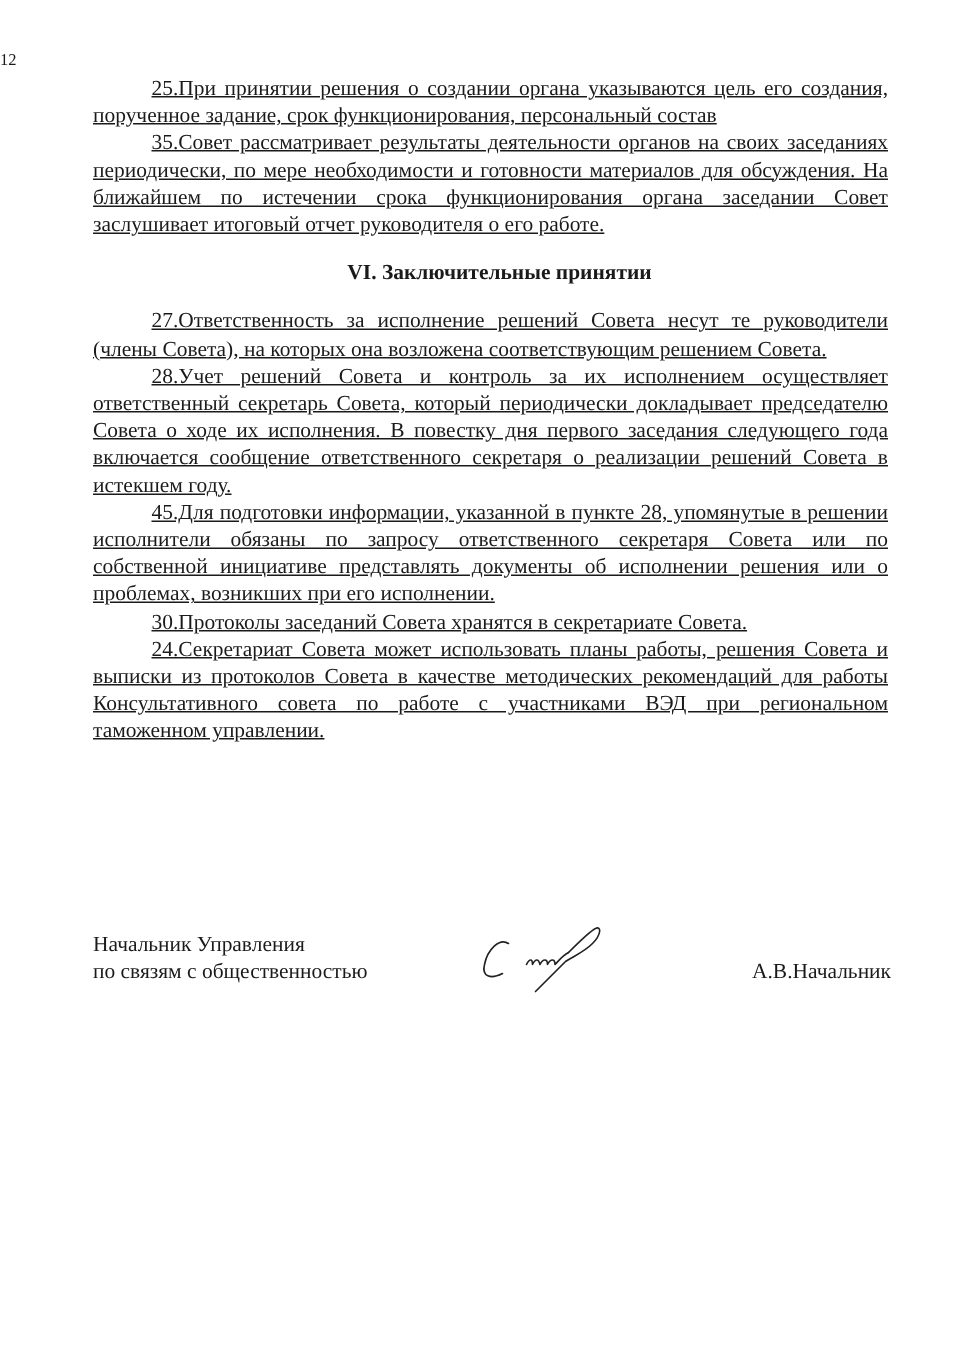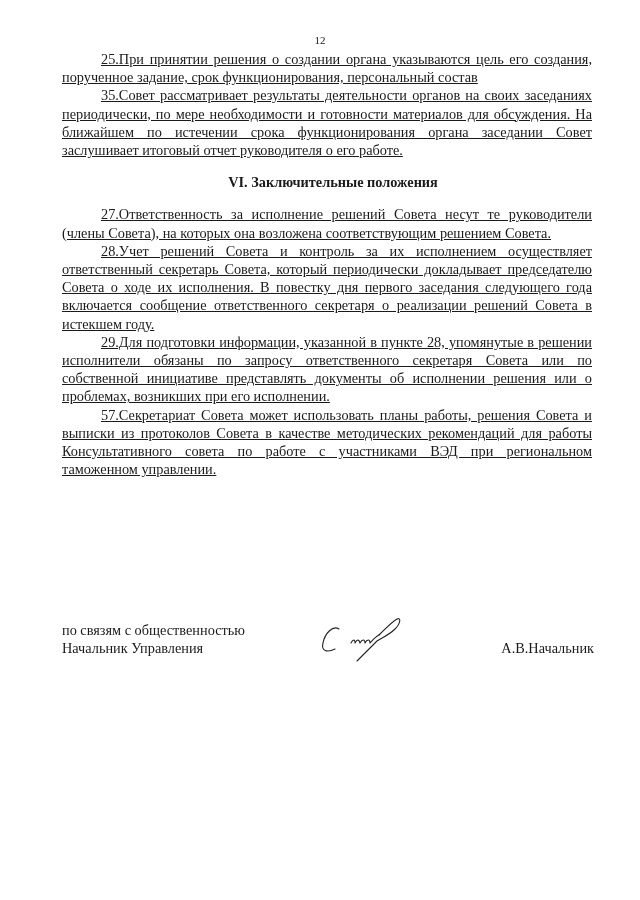--- a/index.html
+++ b/index.html
@@ -19,21 +19,21 @@
       position: absolute;
       left: 0; top: 0;
       width: 640px; height: 900px;
       background: #fff;
     }
     .page-number {
       position: absolute;
       top: 34px;
       left: 0;
       width: 640px;
-      text-align: center;
+      text-align: left;
       font-size: 11px;
     }
     .body-text {
       position: absolute;
       left: 62px;
       top: 50px;
       width: 530px;
       font-size: 14.3px;
       line-height: 18.2px;
     }
@@ -83,32 +83,33 @@
 <body>
 
 <div class="page">
 
   <div class="page-number">12</div>
 
   <div class="body-text">
     <p class="para">25.При принятии решения о создании органа указываются цель его создания, порученное задание, срок функционирования, персональный состав</p>
     <p class="para">35.Совет рассматривает результаты деятельности органов на своих заседаниях периодически, по мере необходимости и готовности материалов для обсуждения. На ближайшем по истечении срока функционирования органа заседании Совет заслушивает итоговый отчет руководителя о его работе.</p>
 
-    <h2 class="section-heading">VI. Заключительные положения</h2>
+    <h2 class="section-heading">VI. Заключительные принятии</h2>
 
     <p class="para">27.Ответственность за исполнение решений Совета несут те руководители (члены Совета), на которых она возложена соответствующим решением Совета.</p>
     <p class="para">28.Учет решений Совета и контроль за их исполнением осуществляет ответственный секретарь Совета, который периодически докладывает председателю Совета о ходе их исполнения. В повестку дня первого заседания следующего года включается сообщение ответственного секретаря о реализации решений Совета в истекшем году.</p>
-    <p class="para">29.Для подготовки информации, указанной в пункте 28, упомянутые в решении исполнители обязаны по запросу ответственного секретаря Совета или по собственной инициативе представлять документы об исполнении решения или о проблемах, возникших при его исполнении.</p>
-    <p class="para">57.Секретариат Совета может использовать планы работы, решения Совета и выписки из протоколов Совета в качестве методических рекомендаций для работы Консультативного совета по работе с участниками ВЭД при региональном таможенном управлении.</p>
+    <p class="para">45.Для подготовки информации, указанной в пункте 28, упомянутые в решении исполнители обязаны по запросу ответственного секретаря Совета или по собственной инициативе представлять документы об исполнении решения или о проблемах, возникших при его исполнении.</p>
+    <p class="para">30.Протоколы заседаний Совета хранятся в секретариате Совета.</p>
+    <p class="para">24.Секретариат Совета может использовать планы работы, решения Совета и выписки из протоколов Совета в качестве методических рекомендаций для работы Консультативного совета по работе с участниками ВЭД при региональном таможенном управлении.</p>
   </div>
 
   <div class="signature-block">
     <div class="sig-title">
+      <div>Начальник Управления</div>
       <div>по связям с общественностью</div>
-      <div>Начальник Управления</div>
     </div>
 
     <svg class="sig-scribble" viewBox="0 0 110 60" fill="none" stroke="#222" stroke-width="1.1" stroke-linecap="round" stroke-linejoin="round">
       <path d="M22 16 C16 12, 8 20, 6 30 C4 38, 10 40, 18 36"></path>
       <path d="M34 30 C36 26, 38 26, 38 30 C40 26, 42 26, 43 30 C45 26, 48 26, 48 30 C50 26, 53 26, 53 30 C55 28, 58 24, 62 22"></path>
       <path d="M62 22 C68 16, 76 8, 80 6 C84 4, 84 10, 78 16 C72 22, 66 24, 60 28 C54 34, 46 42, 40 48"></path>
     </svg>
 
     <div class="sig-name">А.В.Начальник</div>
   </div>

